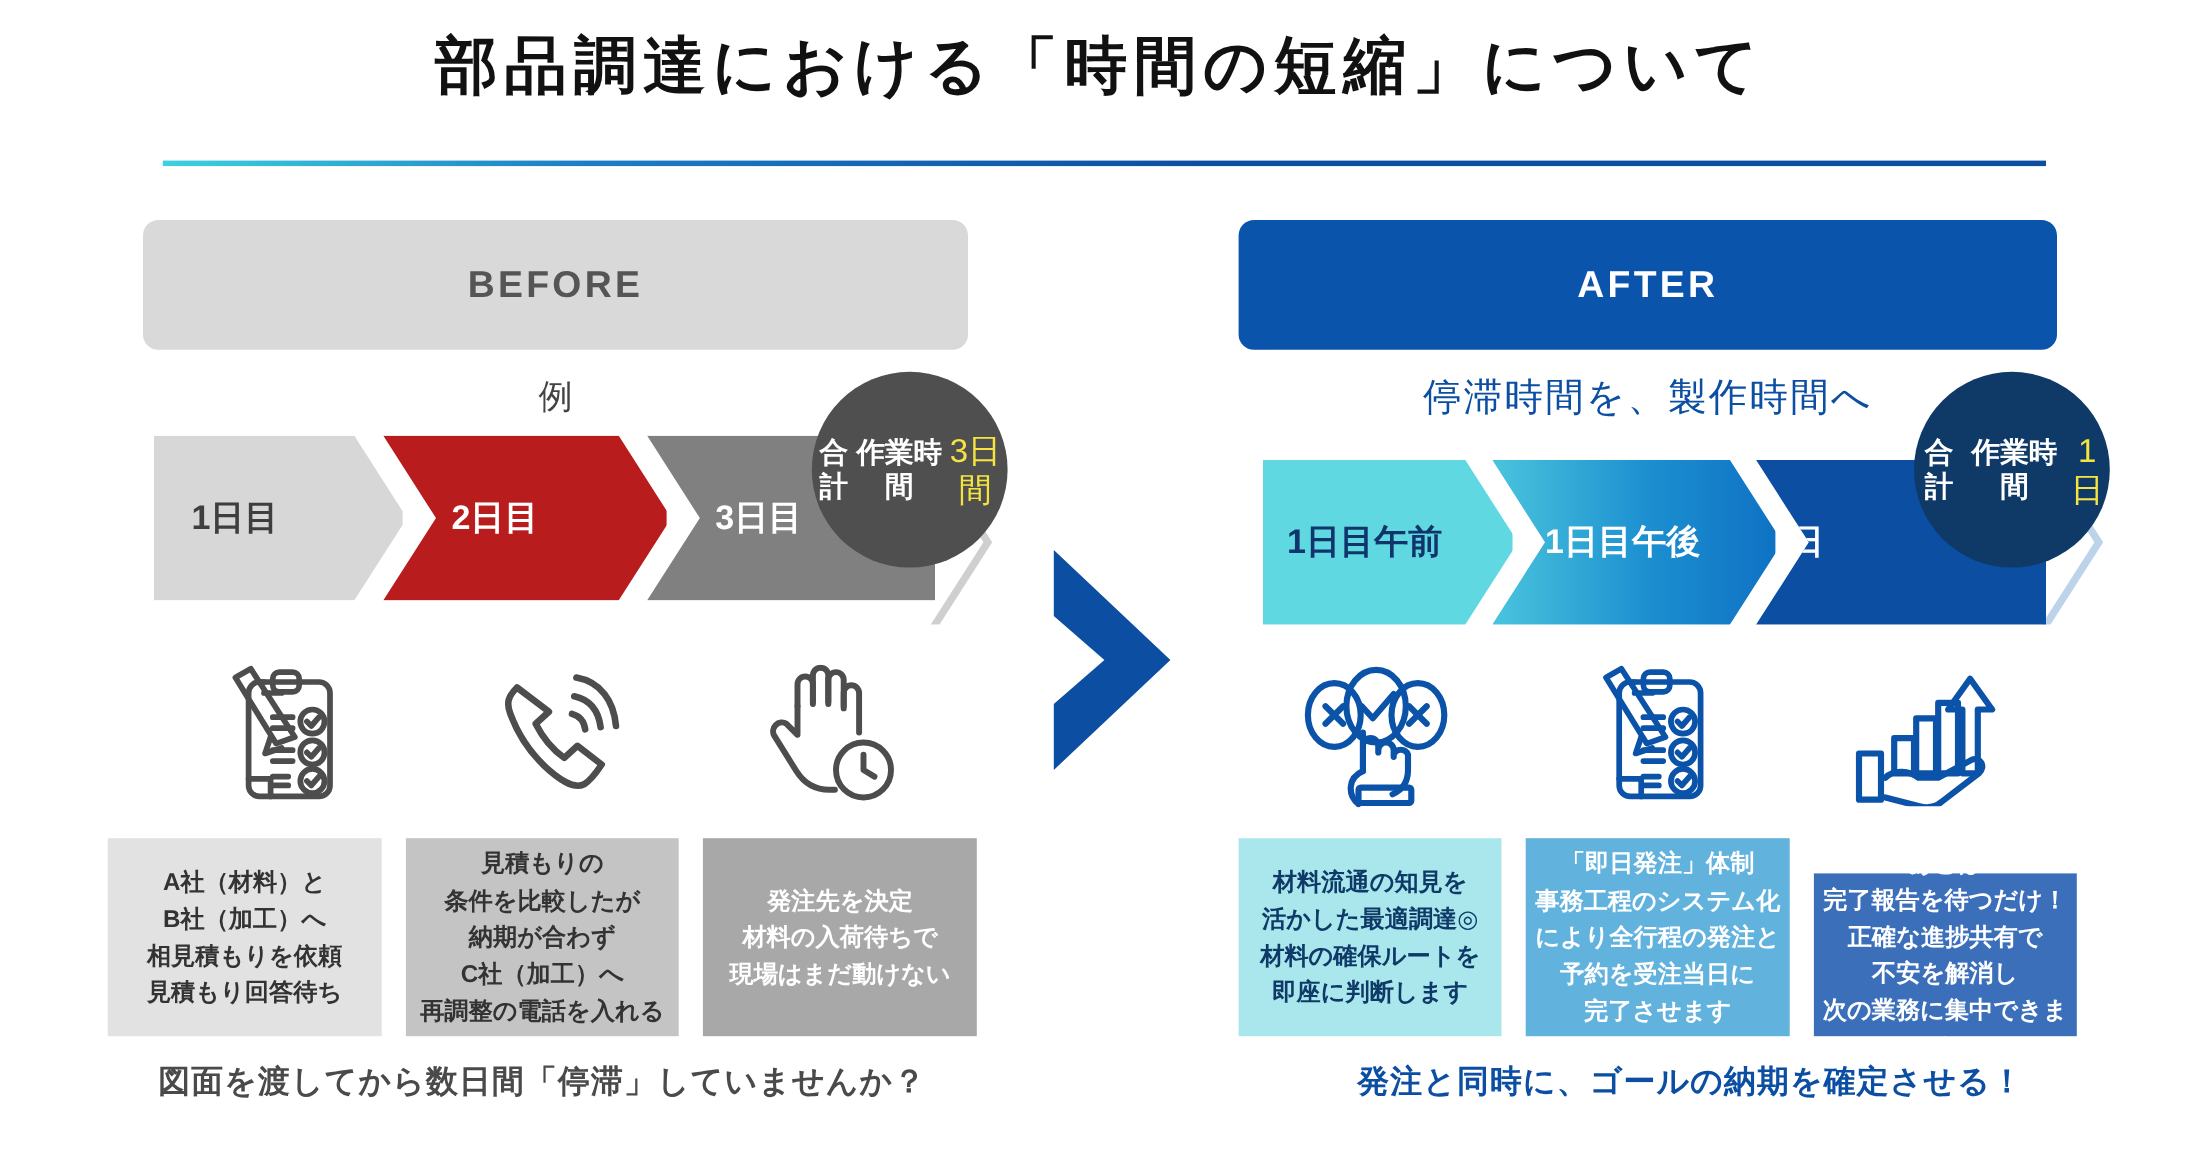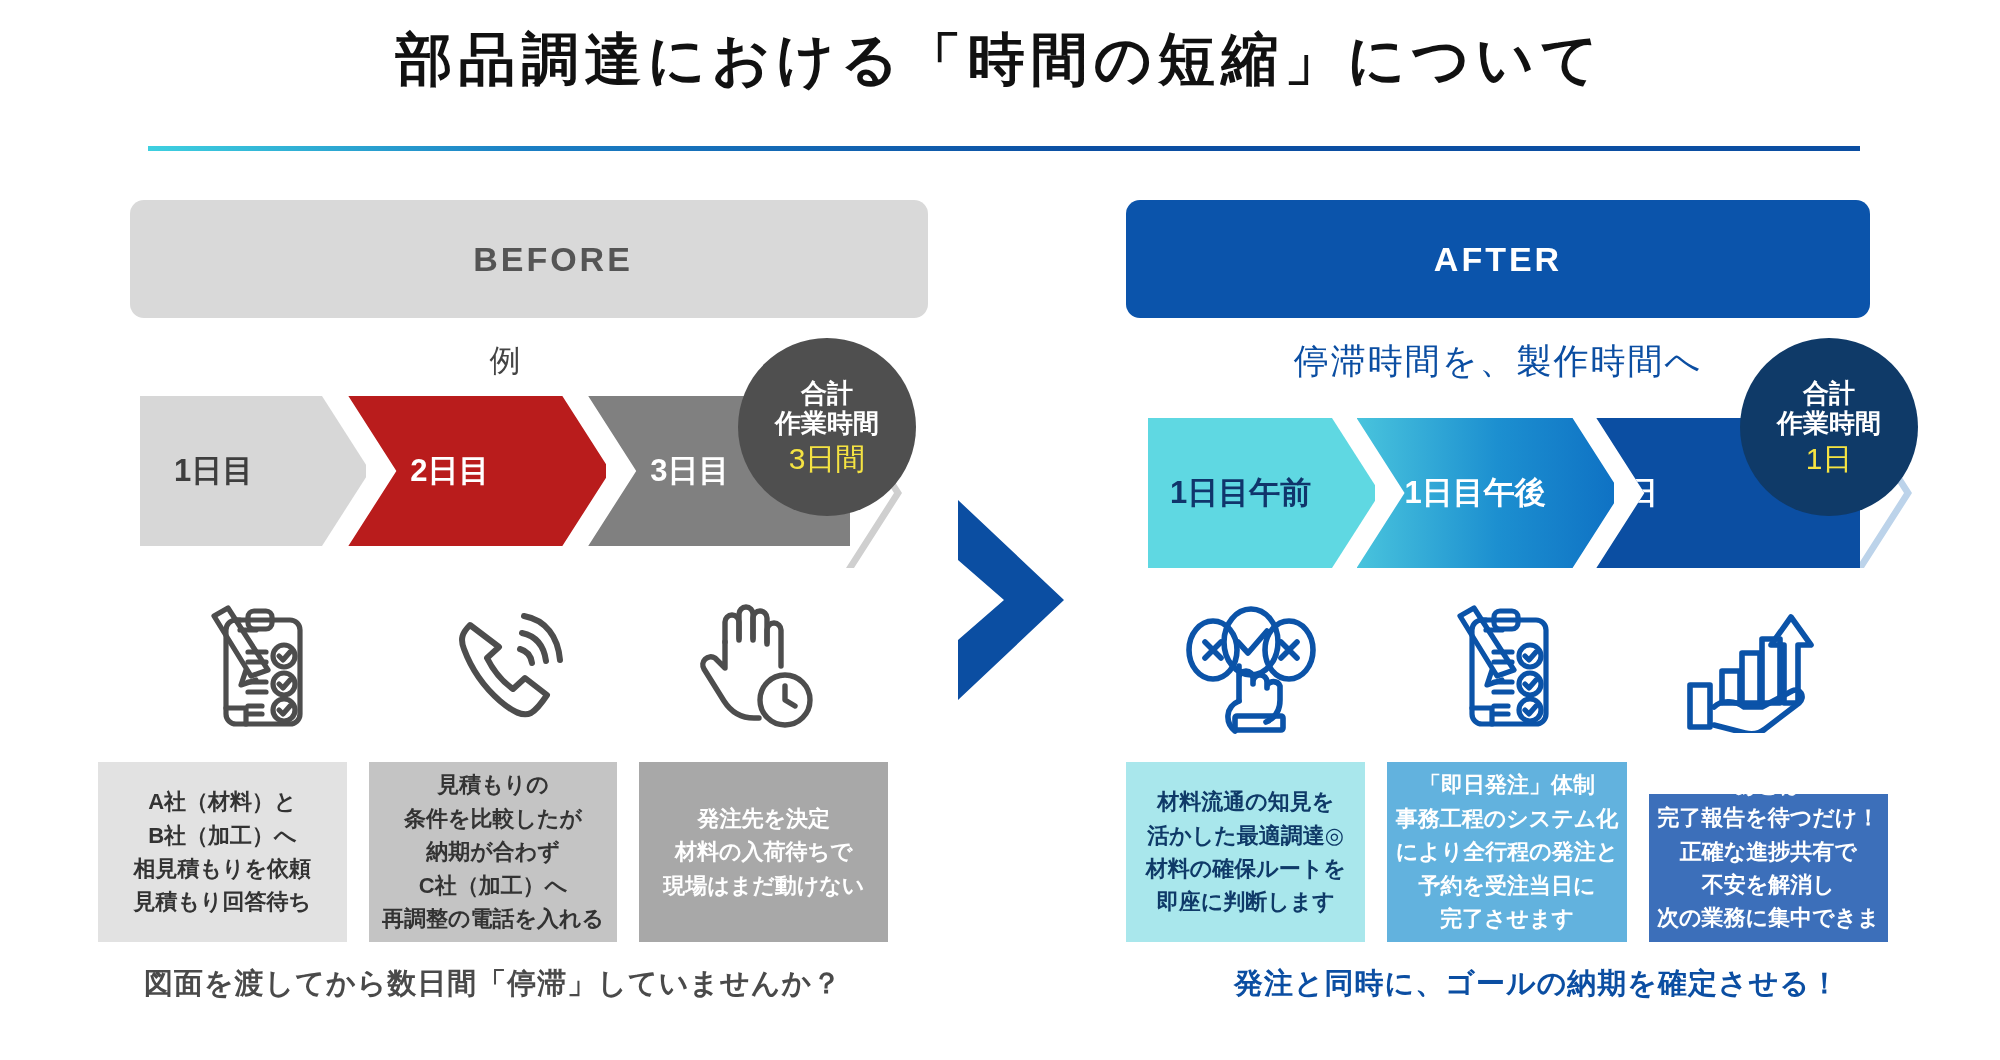--- a/index.html
+++ b/index.html
@@ -20,21 +20,21 @@
     position:absolute;top:146px;left:148px;width:1712px;height:5px;
     background:linear-gradient(90deg,#3ed0e0 0%,#1b7fc4 22%,#0b4ea2 55%,#0b4ea2 100%);
   }
 
   
   .panel-head{
     position:absolute;height:118px;border-radius:14px;
     display:flex;align-items:center;justify-content:center;
     font-size:34px;font-weight:bold;letter-spacing:3px;
   }
-  .panel-head.before{left:130px;top:200px;width:750px;background:#d9d9d9;color:#555;padding-left:48px;}
+  .panel-head.before{left:130px;top:200px;width:750px;background:#d9d9d9;color:#555;}
   .panel-head.after{left:1126px;top:200px;width:744px;background:#0b54ab;color:#fff;}
 
   
   .sub-ex{
     position:absolute;left:130px;top:340px;width:750px;text-align:center;
     font-size:31px;color:#444;font-weight:500;
   }
   .sub-after{
     position:absolute;left:1126px;top:338px;width:744px;text-align:center;
     font-size:35px;color:#0b4ea2;font-weight:normal;letter-spacing:2px;
@@ -70,21 +70,21 @@
   
   .tail{position:absolute;top:418px;width:60px;height:150px;
         clip-path:polygon(0 0,48px 75px,0 150px,8px 150px,56px 75px,8px 0);
         background:#cfcfcf;}
   .tail.b{left:846px;}
   .tail.a{left:1856px;background:#bcd3ea;}
 
   
   .badge{
     position:absolute;width:178px;height:178px;border-radius:50%;
-    display:flex;flex-direction:column;align-items:center;justify-content:center;
+    display:flex;flex-direction:row;align-items:center;justify-content:center;
     line-height:1.18;text-align:center;
   }
   .badge.before{left:738px;top:338px;background:#4f4f4f;}
   .badge.after{left:1740px;top:338px;background:#0f3a68;}
   .badge .l1,.badge .l2{color:#fff;font-size:26px;font-weight:bold;}
   .badge .l3{font-size:30px;font-weight:normal;color:#f5e342;margin-top:2px;}
 
   
   .icons{position:absolute;top:598px;height:140px;display:flex;}
   .icons.before{left:130px;width:750px;}

